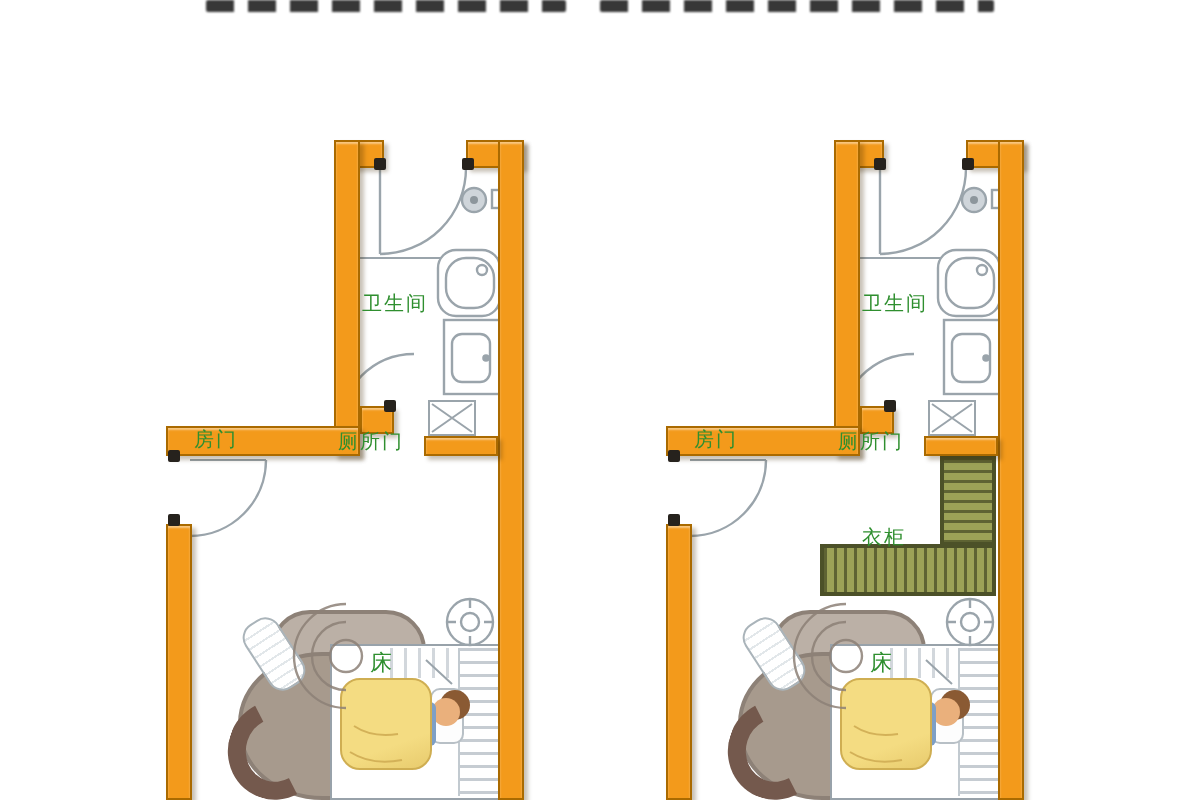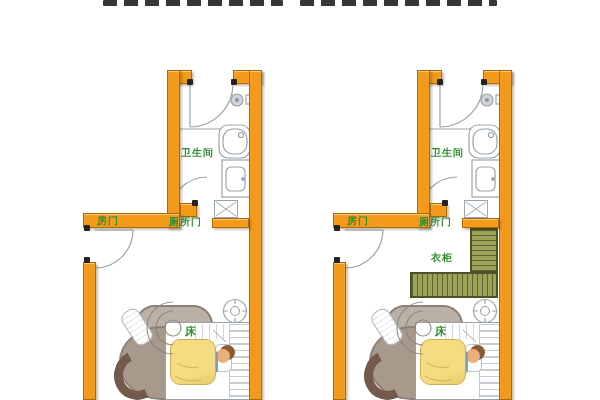--- a/index.html
+++ b/index.html
@@ -67,27 +67,27 @@
   .wrb{position:absolute;z-index:2;background:var(--wardrobe);border:2px solid #4c5128}
   .wrb-v{left:137px;top:160px;width:28px;height:45px;
          background-image:repeating-linear-gradient(180deg,var(--wardrobe-stripe) 0 1.5px,transparent 1.5px 5px)}
   .wrb-h{left:77px;top:204px;width:88px;height:26px;
          background-image:repeating-linear-gradient(90deg,var(--wardrobe-stripe) 0 1.5px,transparent 1.5px 5px)}
 
   
   .linework{position:absolute;left:0;top:0;z-index:3}
 
   
-  .lbl{position:absolute;z-index:6;color:var(--label-green);font-weight:bold;font-size:10px;
+  .lbl{position:absolute;z-index:6;color:var(--label-green);font-weight:normal;font-size:10px;
        line-height:12px;white-space:nowrap;letter-spacing:1px}
   .lbl-bath{left:98px;top:79px}
   .lbl-toilet{left:86px;top:148px}
   .lbl-door{left:14px;top:147px}
   .lbl-bed{left:102px;top:258px;font-size:11px}
-  .lbl-wrb{left:98px;top:184px}
+  .lbl-wrb{left:98px;top:196px}
 </style>
 </head>
 <body>
 
 <div class="stage">
   <div class="title-seg s1"></div>
   <div class="title-seg s2"></div>
   <div id="plans-root">
       <div class="plan plan-a">
 

